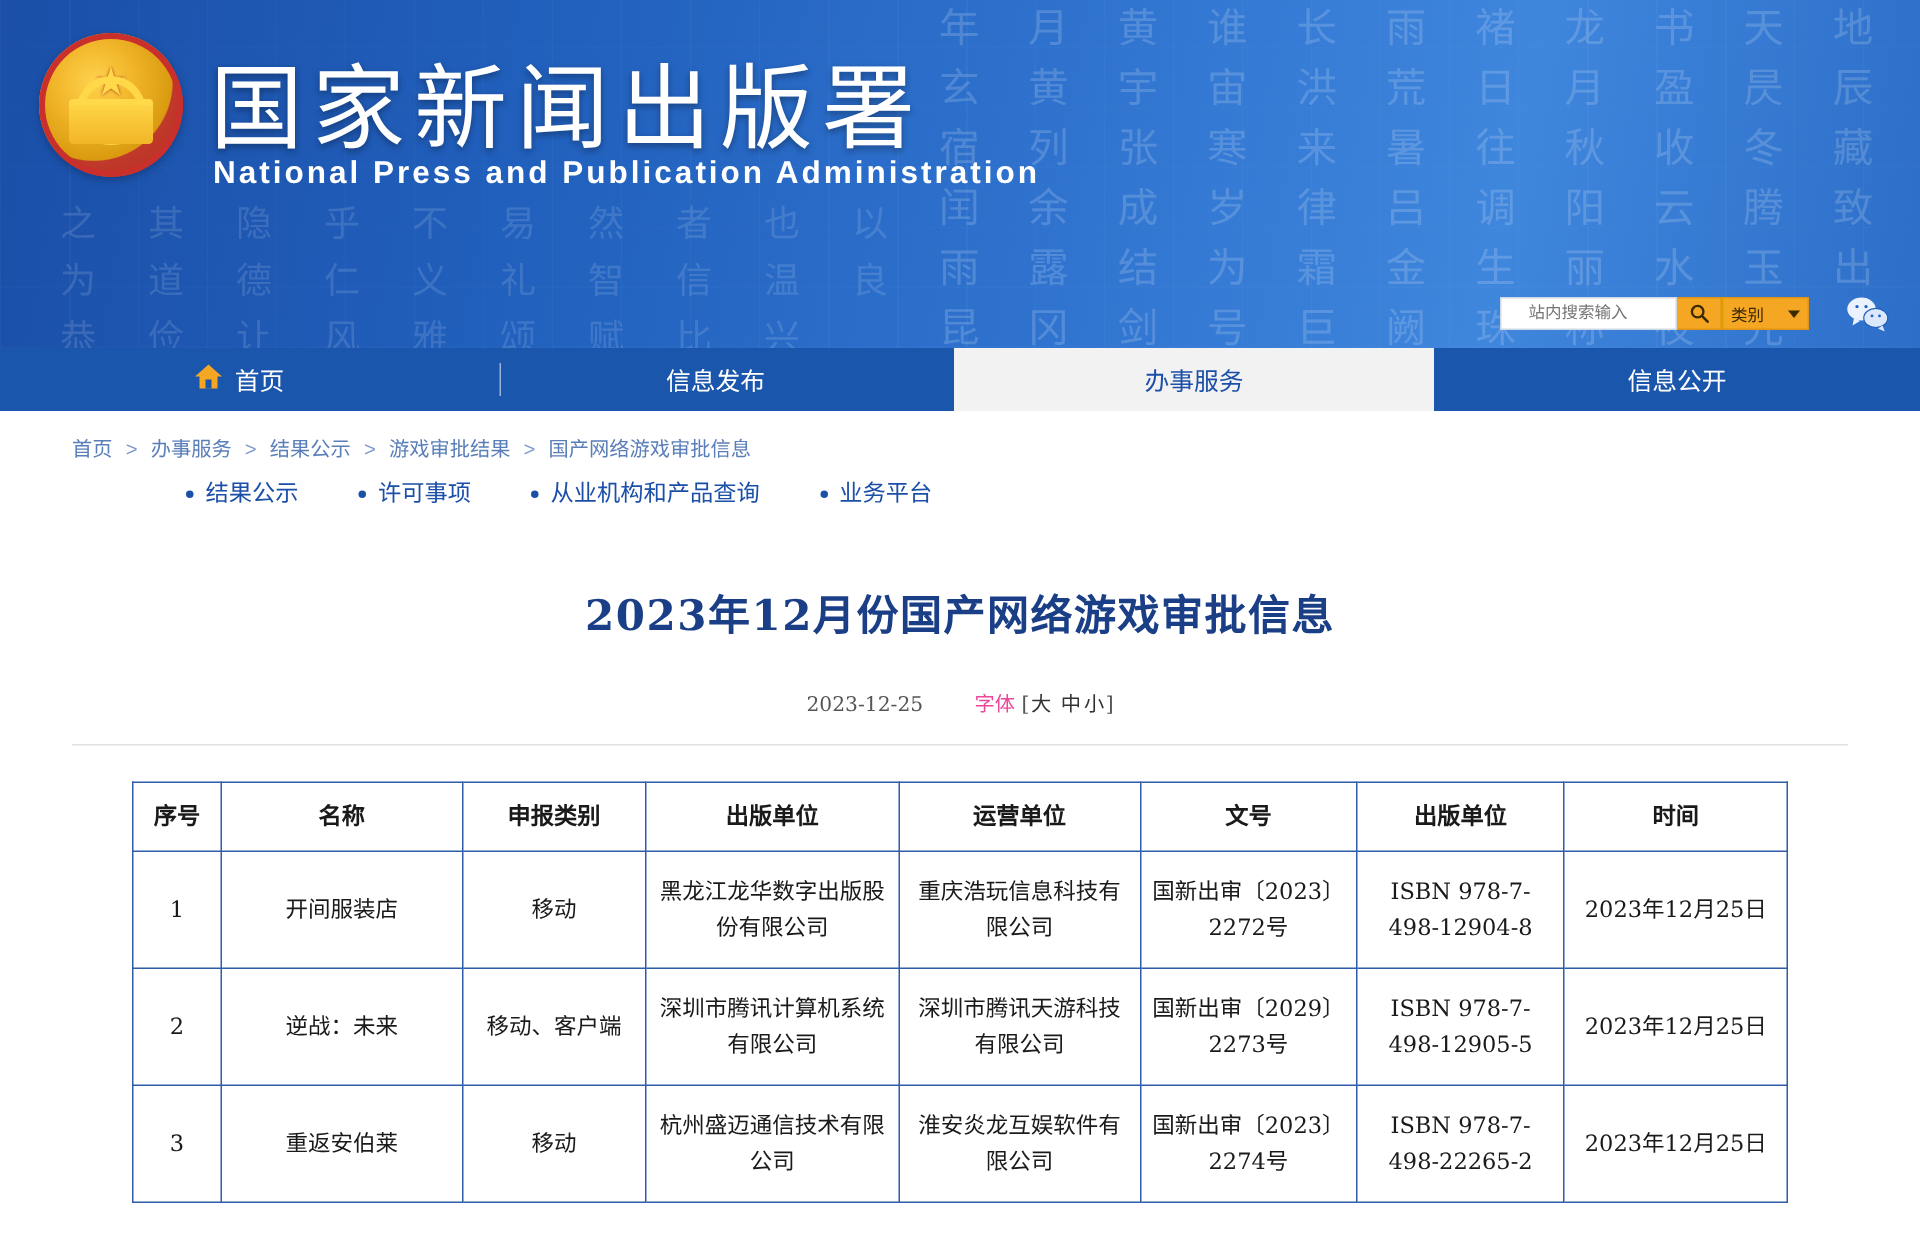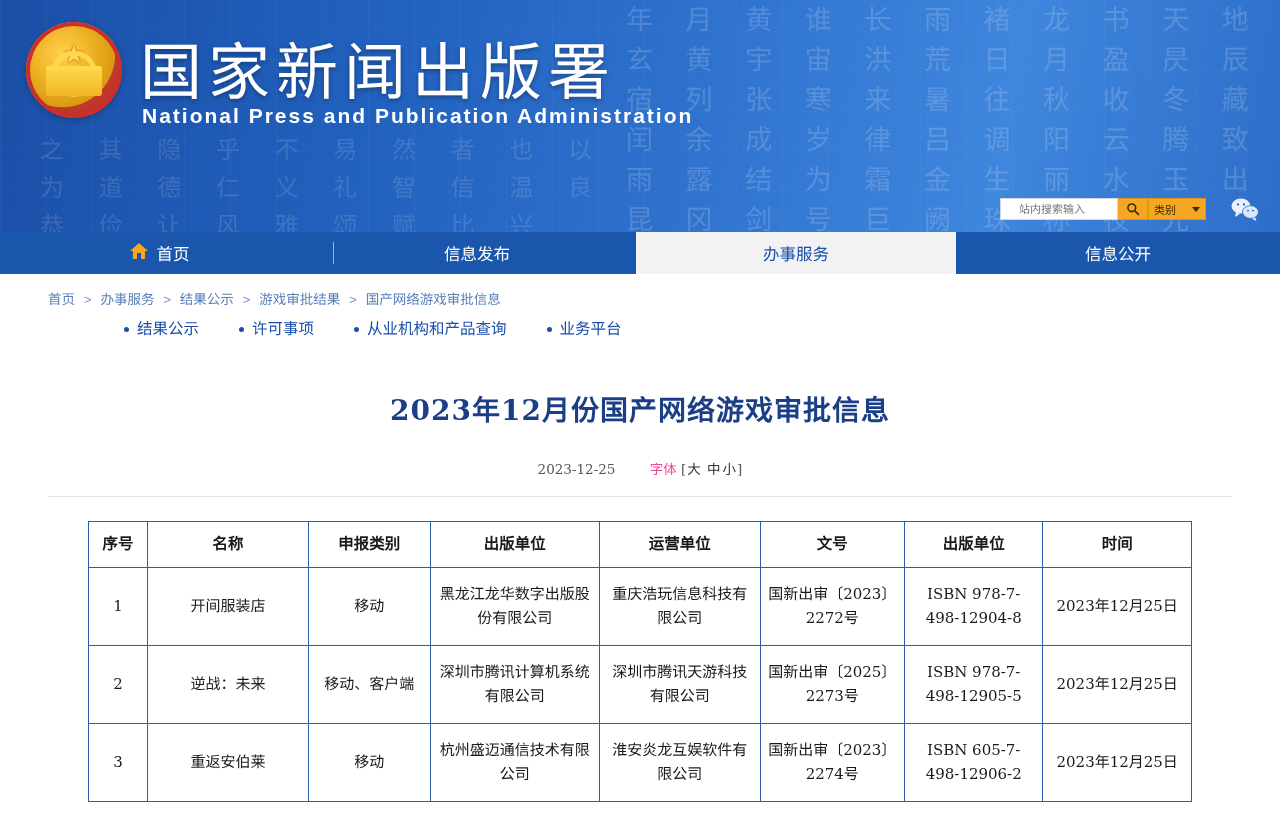--- a/index.html
+++ b/index.html
@@ -425,29 +425,29 @@
         <td>国新出审〔2023〕2272号</td>
         <td>ISBN 978-7-498-12904-8</td>
         <td>2023年12月25日</td>
       </tr>
       <tr>
         <td>2</td>
         <td>逆战：未来</td>
         <td>移动、客户端</td>
         <td>深圳市腾讯计算机系统有限公司</td>
         <td>深圳市腾讯天游科技有限公司</td>
-        <td>国新出审〔2025〕2273号</td>
+        <td>国新出审〔2029〕2273号</td>
         <td>ISBN 978-7-498-12905-5</td>
         <td>2023年12月25日</td>
       </tr>
       <tr>
         <td>3</td>
         <td>重返安伯莱</td>
         <td>移动</td>
         <td>杭州盛迈通信技术有限公司</td>
         <td>淮安炎龙互娱软件有限公司</td>
         <td>国新出审〔2023〕2274号</td>
-        <td>ISBN 605-7-498-12906-2</td>
+        <td>ISBN 978-7-498-22265-2</td>
         <td>2023年12月25日</td>
       </tr>
     </tbody>
   </table>
 </div>
 
 </body></html>

